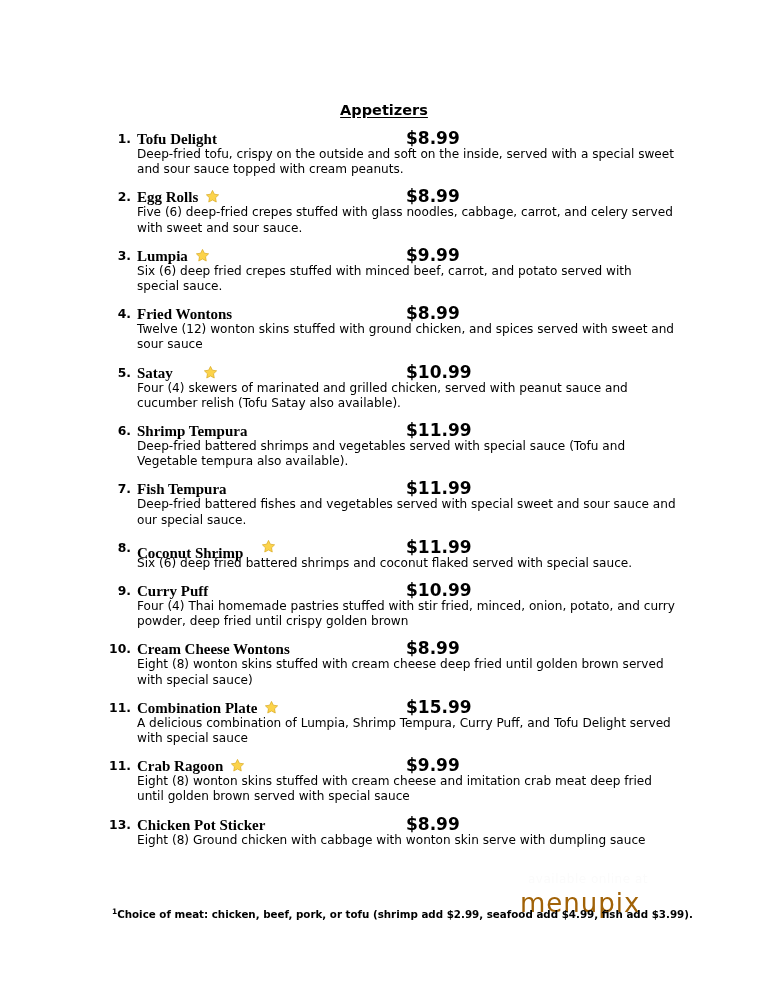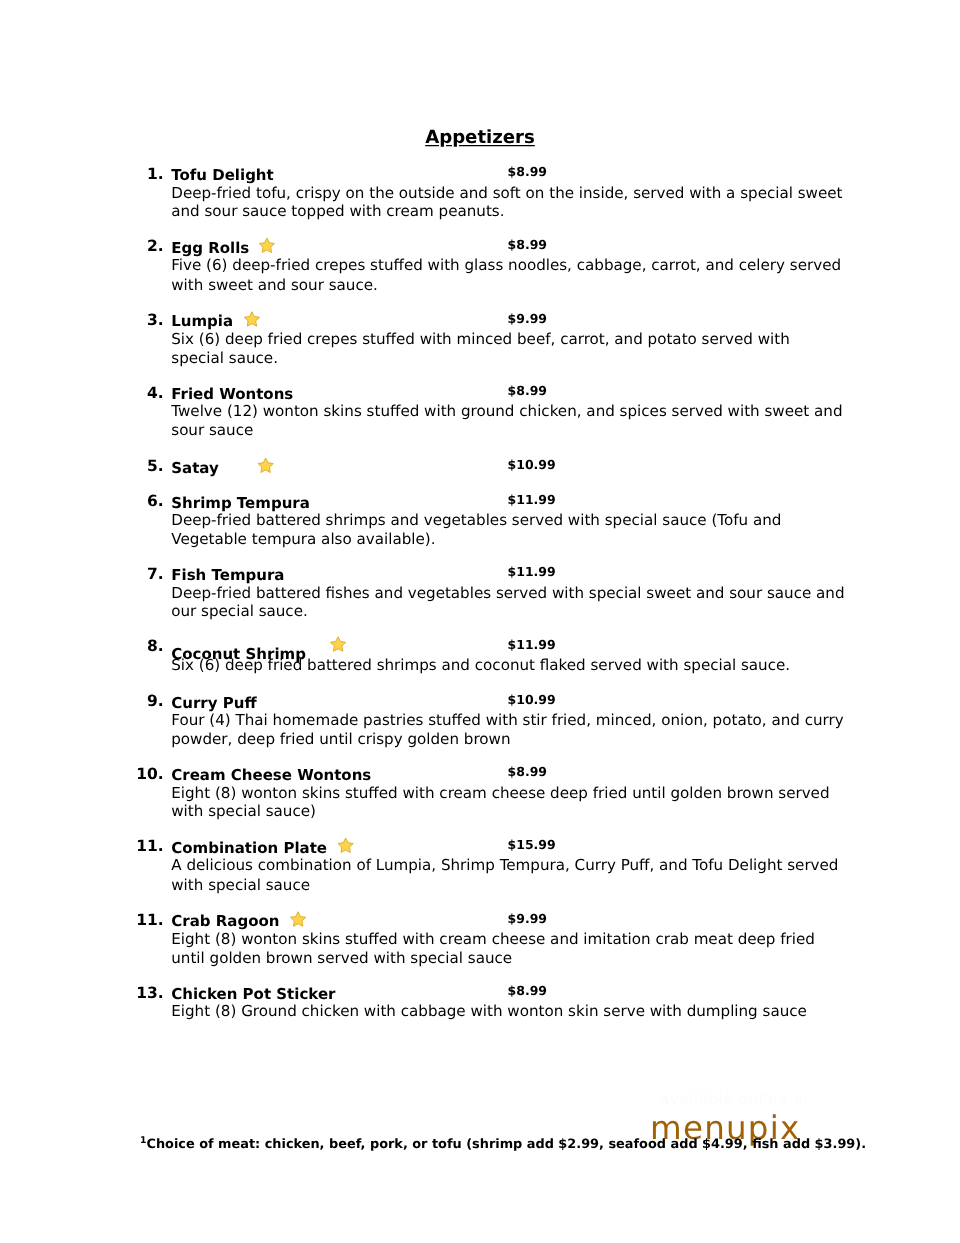--- a/index.html
+++ b/index.html
@@ -91,24 +91,25 @@
     line-height: 17px;
   }
 
   .item-head {
     position: relative;
     height: 17px;
     line-height: 17px;
   }
 
   .item-name {
-    font-size: 12px;
+    font-size: 15px;
     font-weight: bold;
     display: inline;
     vertical-align: baseline;
+    font-family: Liberation Serif, serif;
   }
 
   .star-icon {
     display: inline-block;
     width: 15px;
     height: 15px;
     margin-left: 7px;
     vertical-align: -2px;
   }
   .star-icon.gap {
@@ -117,21 +118,21 @@
   .star-icon.raised {
     vertical-align: 4px;
     margin-left: 18px;
   }
   .star-icon svg { display: block; }
 
   .item-price {
     position: absolute;
     left: 269px;
     top: 0;
-    font-size: 10px;
+    font-size: 17px;
     font-weight: bold;
     line-height: 17px;
     white-space: nowrap;
   }
 
   .item-desc {
     font-size: 12.1px;
     line-height: 15.2px;
     font-weight: normal;
     max-width: 540px;
@@ -188,20 +189,21 @@
       <div class="menu-item">
         <div class="item-index">4.</div>
         <div class="item-head"><span class="item-name">Fried Wontons</span><span class="item-price">$8.99</span></div>
         <div class="item-desc">Twelve (12) wonton skins stuffed with ground chicken, and spices served with sweet and sour sauce</div>
       </div>
       <div class="menu-item">
         <div class="item-index">5.</div>
         <div class="item-head"><span class="item-name">Satay</span><span class="star-icon gap"><svg viewBox="0 0 24 24" width="15" height="15">
               <path d="M12 2.2l3.02 6.12 6.76.98-4.89 4.77 1.15 6.73L12 17.63 5.96 20.8l1.15-6.73L2.22 9.3l6.76-.98z" fill="#fcd34a" stroke="#d8a81f" stroke-width="1.1" stroke-linejoin="round"></path>
             </svg></span><span class="item-price">$10.99</span></div>
+        <div class="item-desc">Four (4) skewers of marinated and grilled chicken, served with peanut sauce and cucumber relish (Tofu Satay also available).</div>
       </div>
       <div class="menu-item">
         <div class="item-index">6.</div>
         <div class="item-head"><span class="item-name">Shrimp Tempura</span><span class="item-price">$11.99</span></div>
         <div class="item-desc">Deep-fried battered shrimps and vegetables served with special sauce (Tofu and Vegetable tempura also available).</div>
       </div>
       <div class="menu-item">
         <div class="item-index">7.</div>
         <div class="item-head"><span class="item-name">Fish Tempura</span><span class="item-price">$11.99</span></div>
         <div class="item-desc">Deep-fried battered fishes and vegetables served with special sweet and sour sauce and our special sauce.</div>

